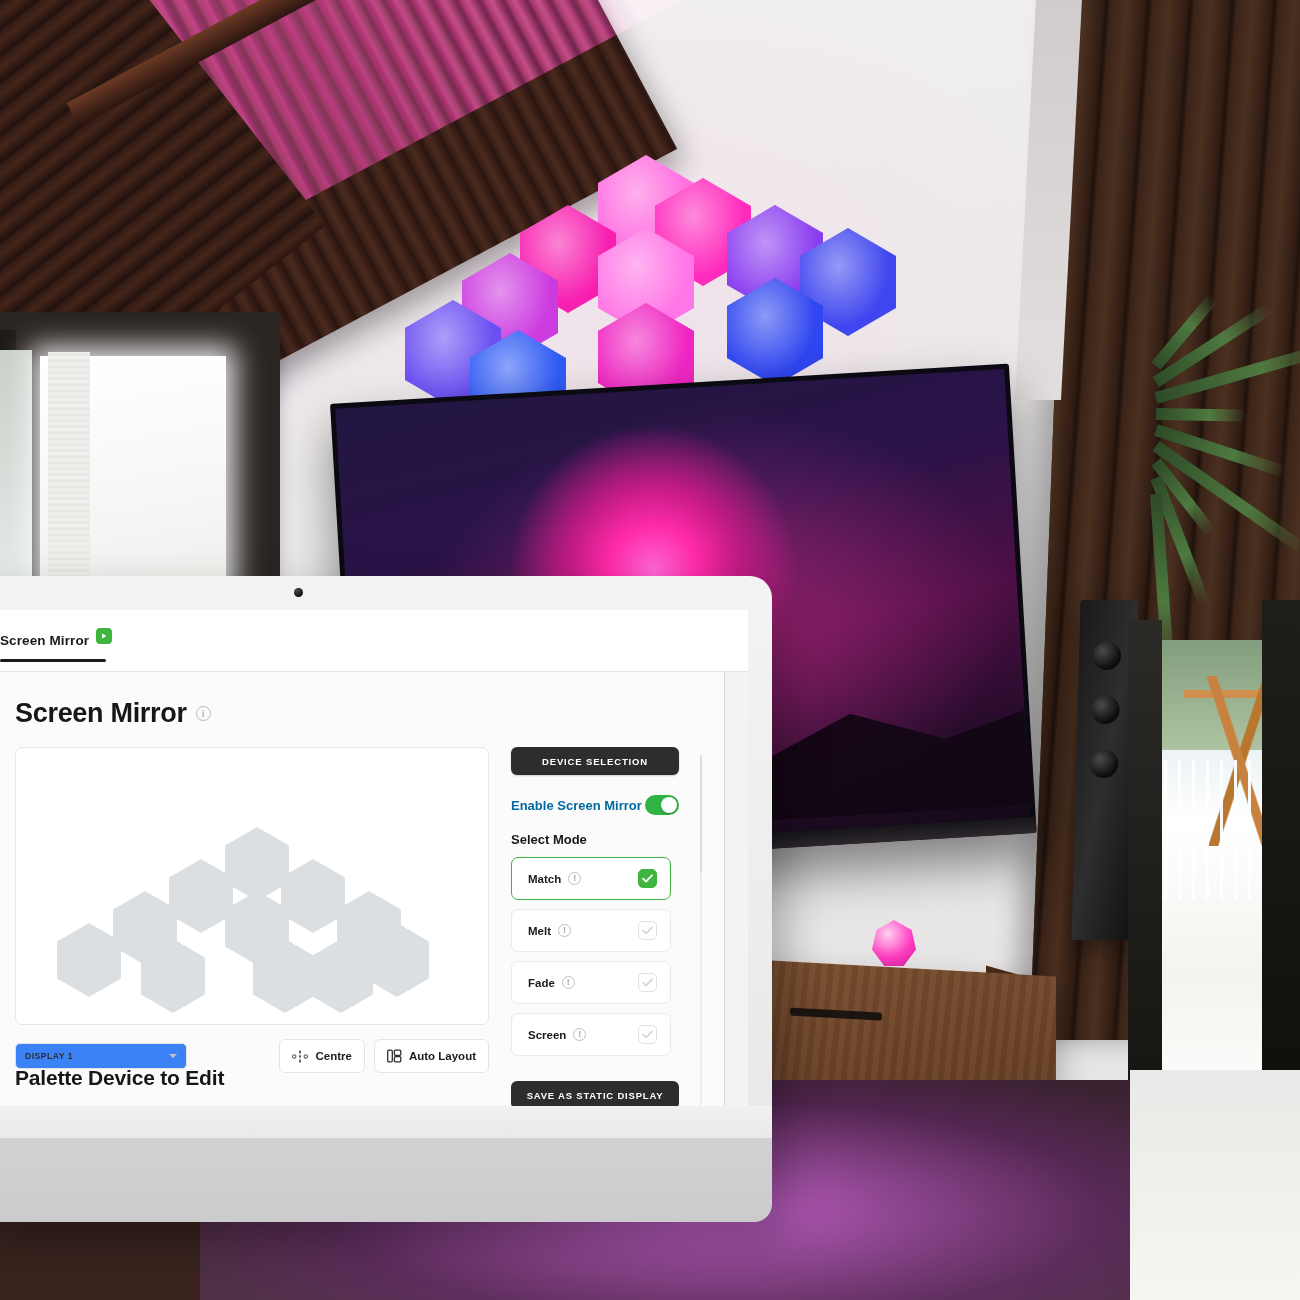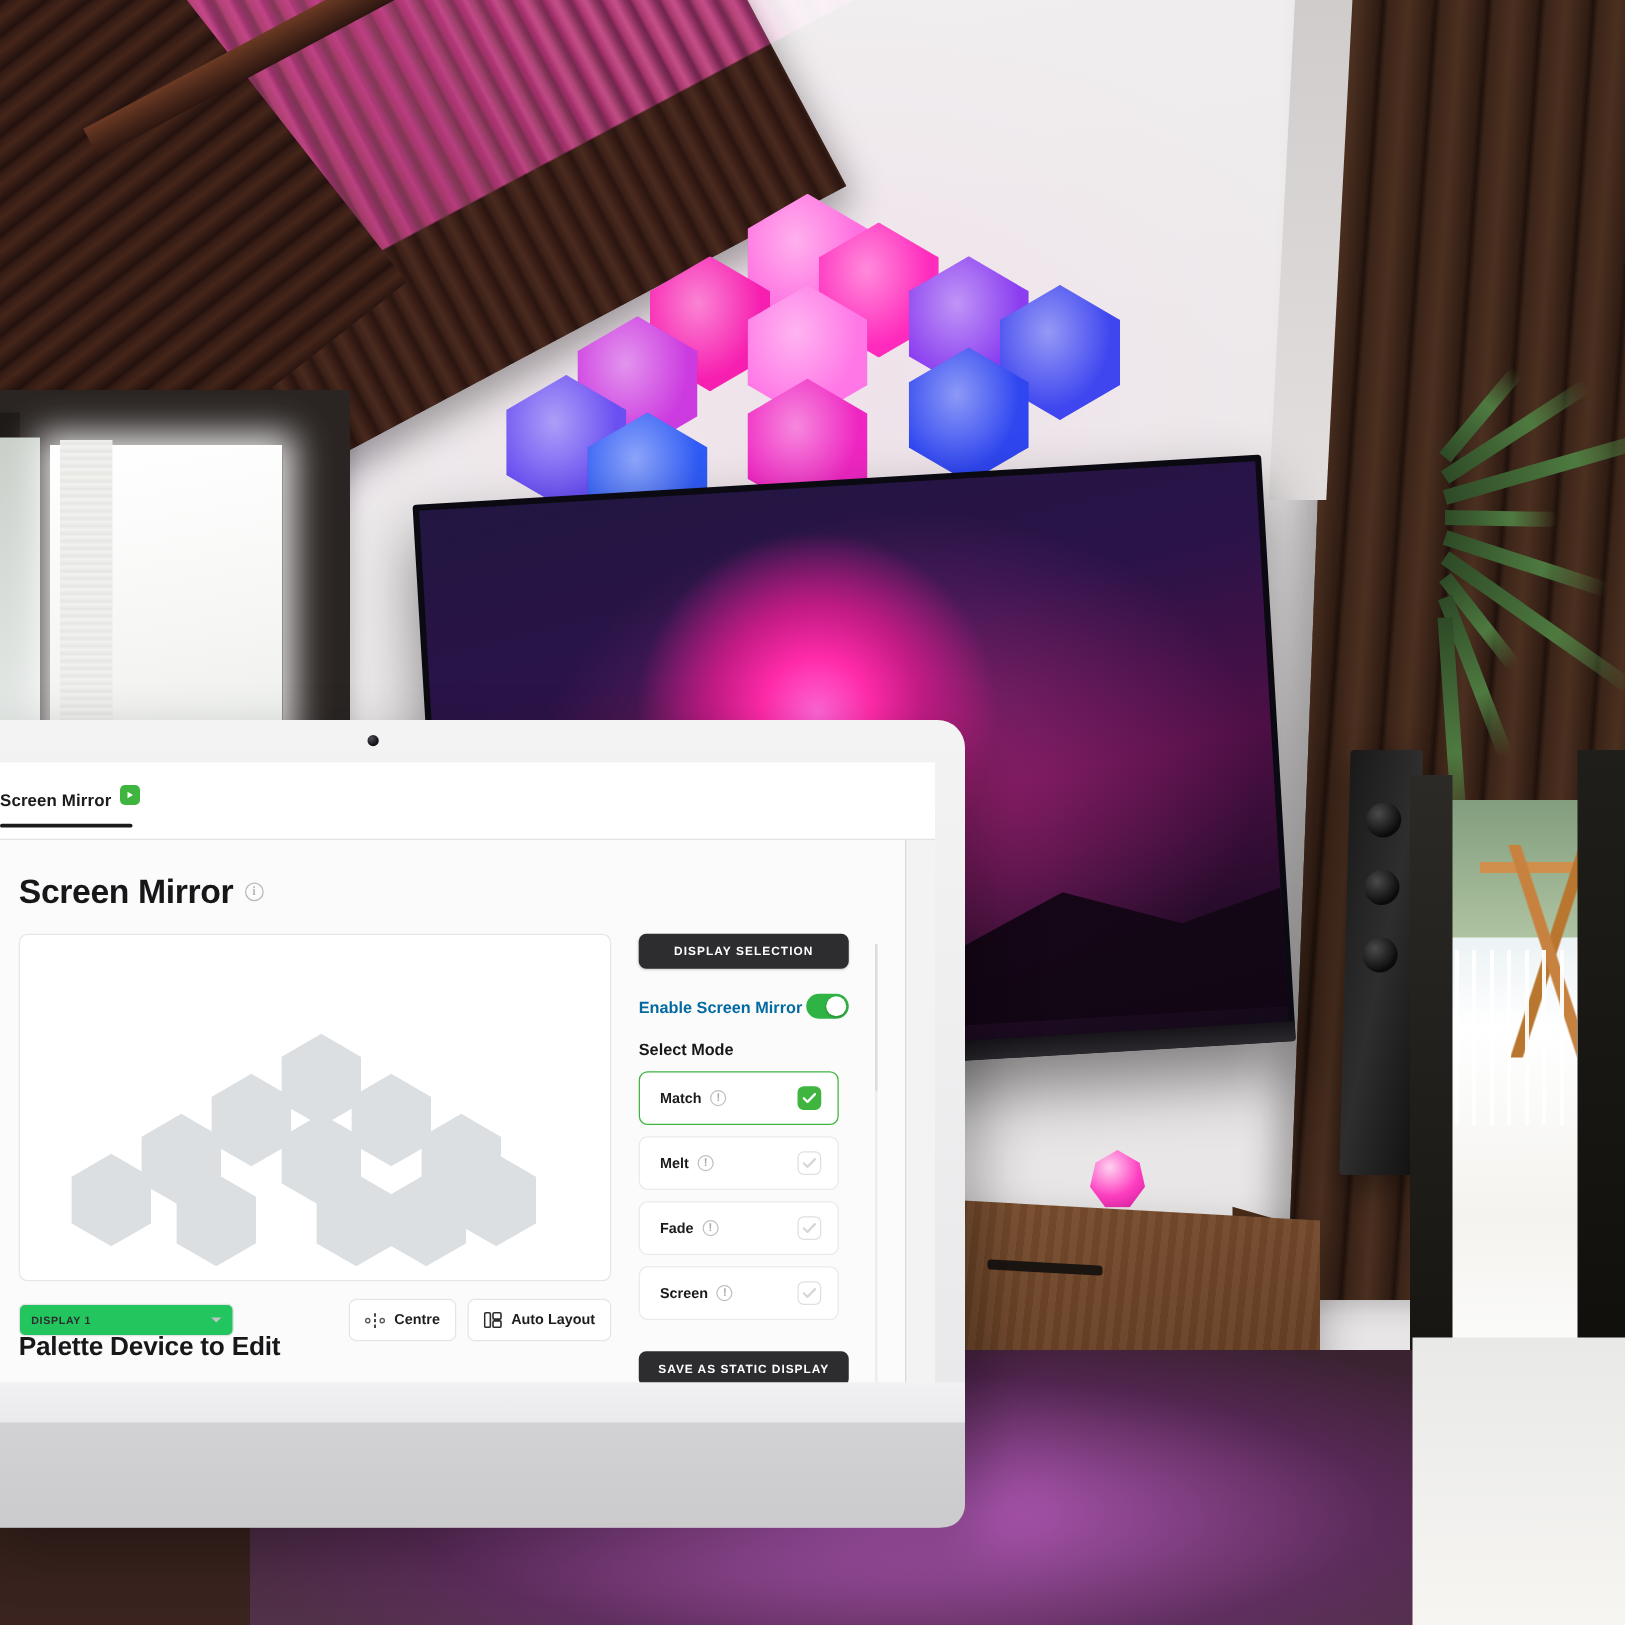--- a/index.html
+++ b/index.html
@@ -319,21 +319,21 @@
     background:#dcdfe2;
     clip-path: polygon(50% 0%, 100% 25%, 100% 75%, 50% 100%, 0% 75%, 0% 25%);
     border-radius:3px;
   }
 
   .canvas-controls {
     display:flex; align-items:center; justify-content:space-between;
     width:474px; margin-top:14px;
   }
   .select-box {
-    width:172px; height:26px; background:#22c55e;
+    width:172px; height:26px; background:#3b82f6;
     border:1px solid #e3e3e6; border-radius:5px;
     display:flex; align-items:center; justify-content:space-between;
     padding:0 9px; cursor:pointer;
   }
   .select-box span {
     font-size:8.5px; font-weight:700; letter-spacing:.55px; color:#2c2c2f;
   }
   .caret { width:0;height:0;border-left:4px solid transparent;border-right:4px solid transparent;border-top:4.5px solid #c2c2c6; }
 
   .ctl-group { display:flex; gap:9px; }
@@ -570,21 +570,21 @@
                   <rect x="7.4" y="1.2" width="6.4" height="5.1" rx="1.1" fill="none" stroke="#2d2d31" stroke-width="1.3"></rect>
                   <rect x="7.4" y="7.7" width="6.4" height="5.1" rx="1.1" fill="none" stroke="#2d2d31" stroke-width="1.3"></rect>
                 </svg>
                 <span>Auto Layout</span>
               </div>
             </div>
           </div>
         </div>
 
         <div class="side">
-          <div class="btn-dark">DISPLAY SELECTION</div>
+          <div class="btn-dark">DEVICE SELECTION</div>
 
           <div class="toggle-row">
             <span class="toggle-label">Enable Screen Mirror</span>
             <div class="switch">
               <div class="knob"></div>
             </div>
           </div>
 
           <div class="section-label">Select Mode</div>
 

